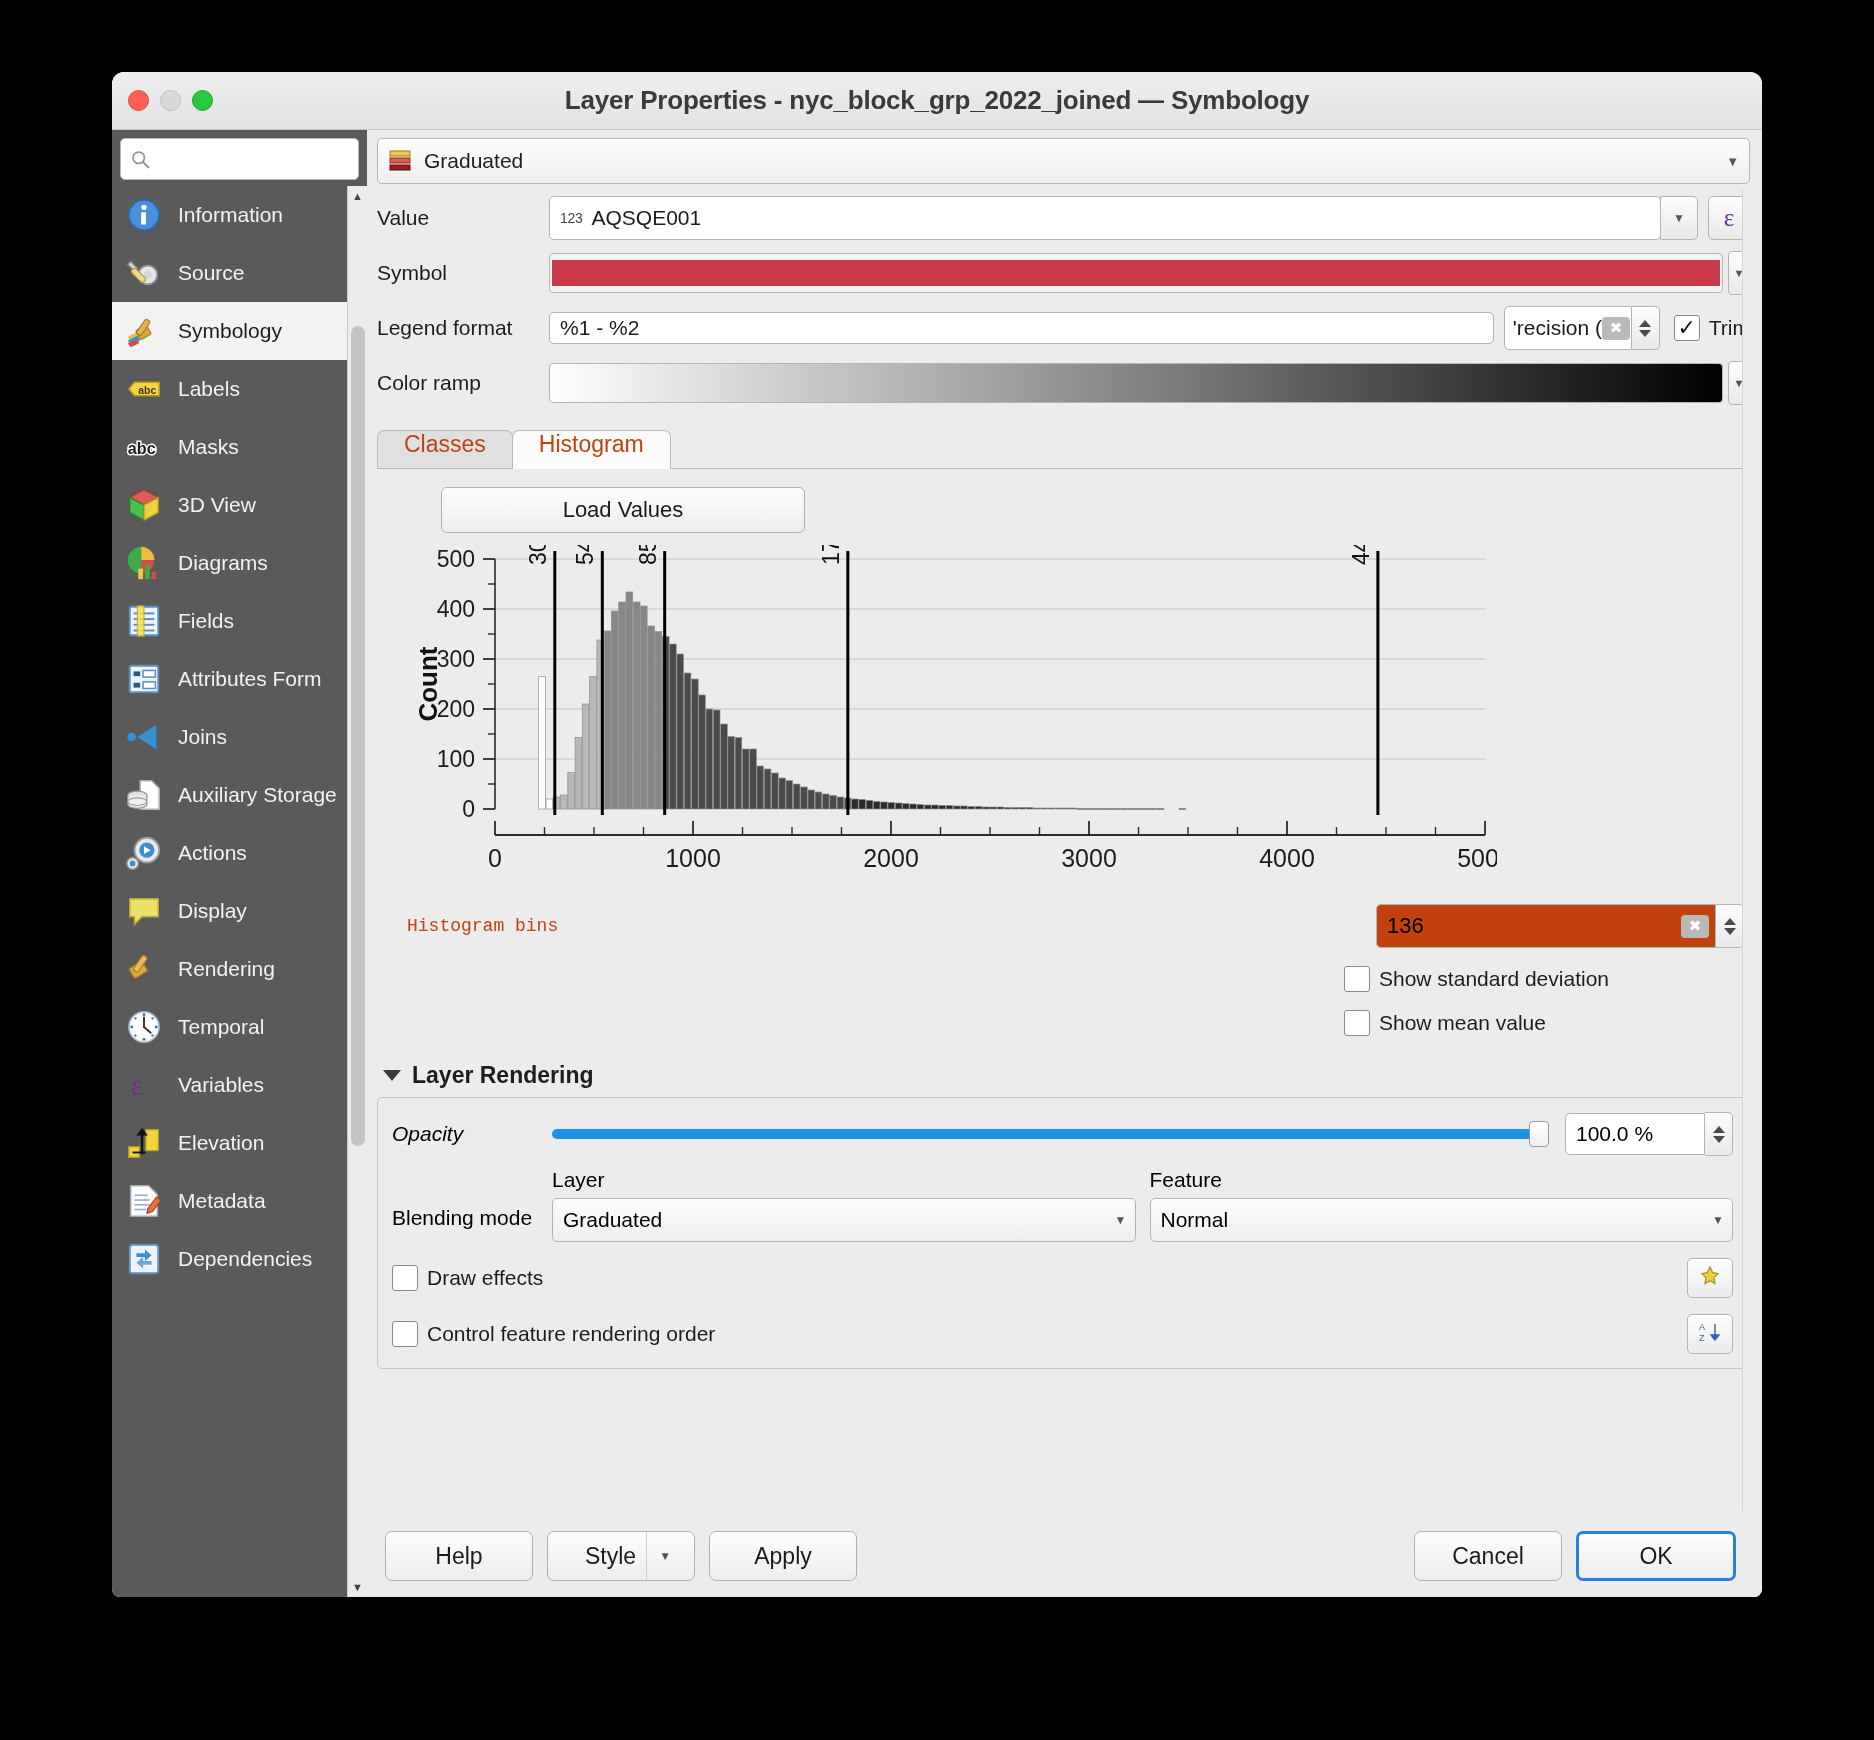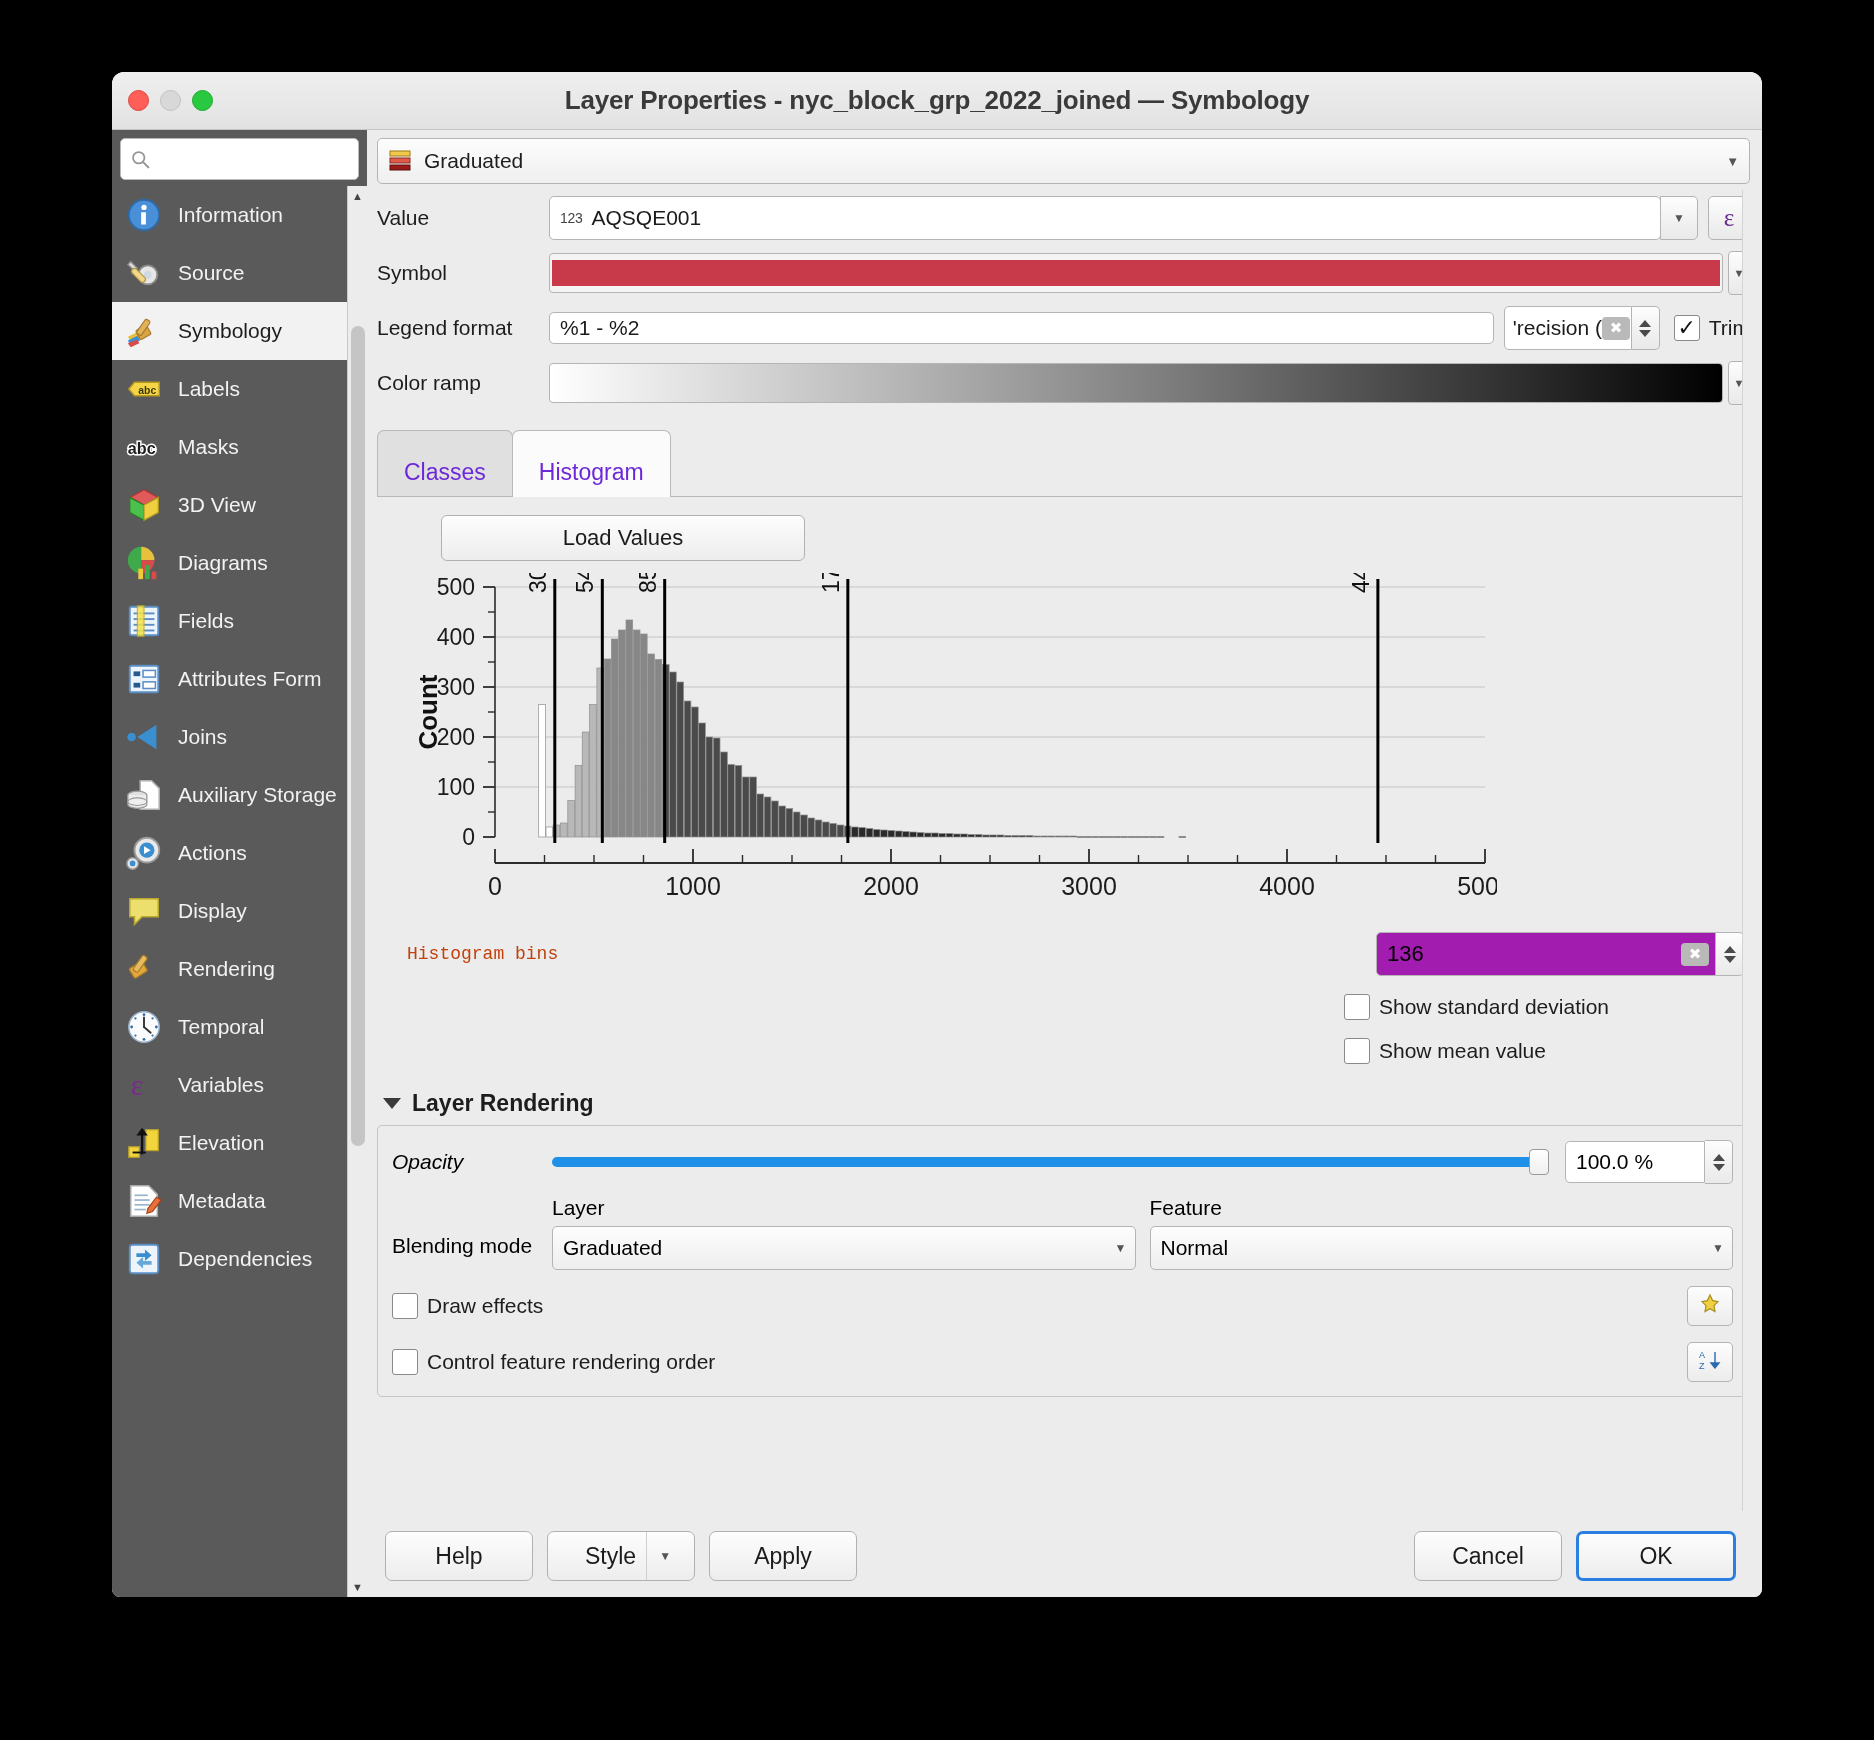--- a/index.html
+++ b/index.html
@@ -186,44 +186,44 @@
   }
 
   .ramp-preview {
     flex: 1; height: 40px; border: 1px solid #b4b4b4; border-radius: 4px;
     background: linear-gradient(to right, #ffffff, #7a7a7a 52%, #000000);
   }
 
   
   .tabs { display: flex; align-items: flex-end; margin-top: 14px; position: relative; }
   .tab {
-    padding: 28px 26px 11px 26px; font-size: 23px;
+    padding: 0 26px 11px 26px; font-size: 23px;
     border: 1px solid #b9b9b9; border-bottom: none;
-    border-radius: 7px 7px 0 0; background: #e0e0e0; color: #6d28d9;
+    border-radius: 7px 7px 0 0; background: #e0e0e0; color: #c2410c;
     margin-right: -1px;
   }
   .tab.active { background: #fbfbfb; position: relative; z-index: 2; }
   .tab-underline { position: absolute; left: 0; right: 0; bottom: 0; height: 1px; background: #b9b9b9; }
 
   
   .hist-pane { padding: 18px 6px 0 30px; }
   .load-btn {
     width: 364px; height: 46px; margin-left: 34px;
     border: 1px solid #b1b1b1; border-radius: 6px;
     background: linear-gradient(#fdfdfd, #ededed);
     font-size: 22px; color: #1b1b1b;
     display: flex; align-items: center; justify-content: center;
   }
   .chart-area { position: relative; width: 1090px; height: 345px; margin-top: 12px; }
   .chart-svg { display: block; }
 
   .bins-row { display: flex; align-items: center; margin-top: 14px; }
   .bins-label { font-size: 18px; color: #c2410c; font-family: Liberation Mono, monospace; }
   .bins-field {
-    margin-left: auto; width: 340px; height: 44px; background: #a21caf;
+    margin-left: auto; width: 340px; height: 44px; background: #c2410c;
     border: 1px solid #b4b4b4; border-radius: 5px 0 0 5px;
     display: flex; align-items: center; padding: 0 6px 0 10px; font-size: 22px;
   }
   .opt-row { display: flex; margin-top: 18px; }
   .opt-row .chk { margin-left: auto; width: 400px; }
 
   
   .lr-head {
     display: flex; align-items: center; margin-top: 26px; padding-left: 6px;
     font-size: 23px; font-weight: bold; color: #1d1d1d;

